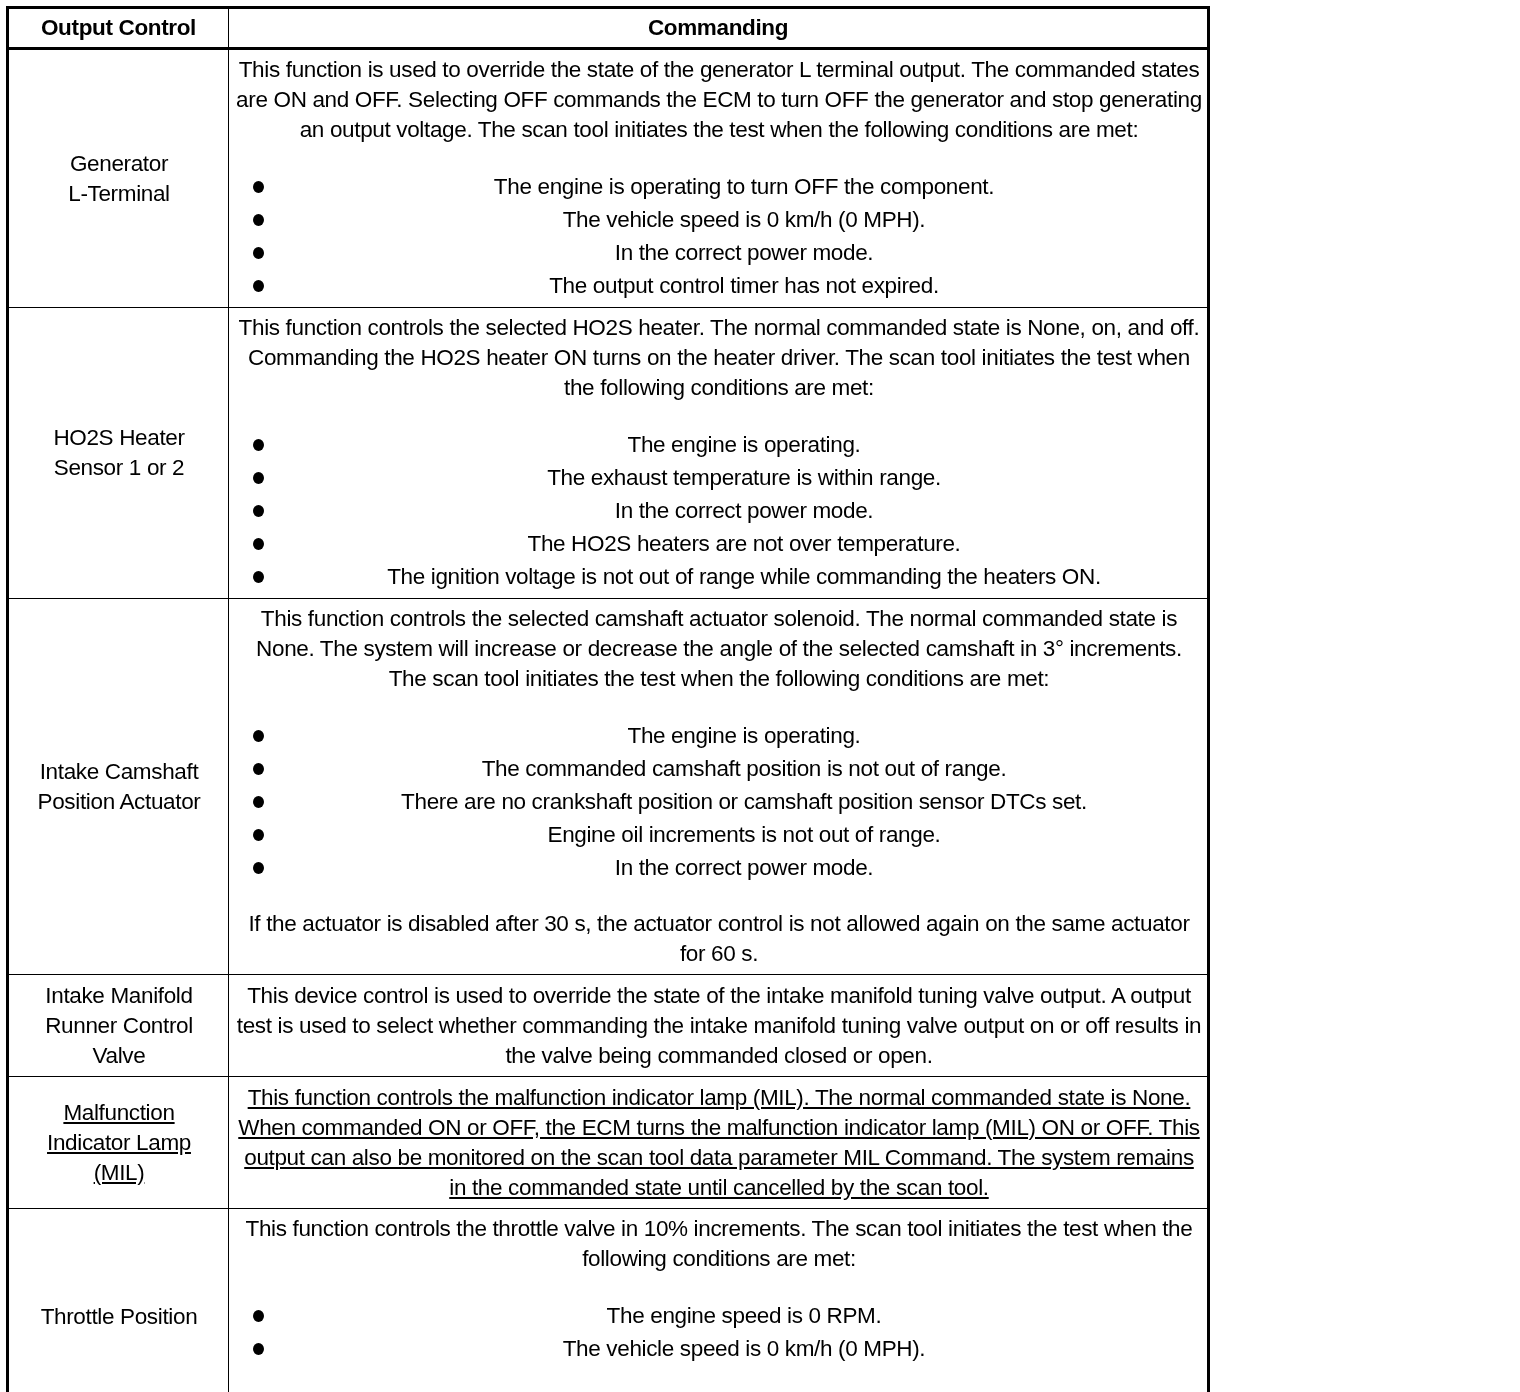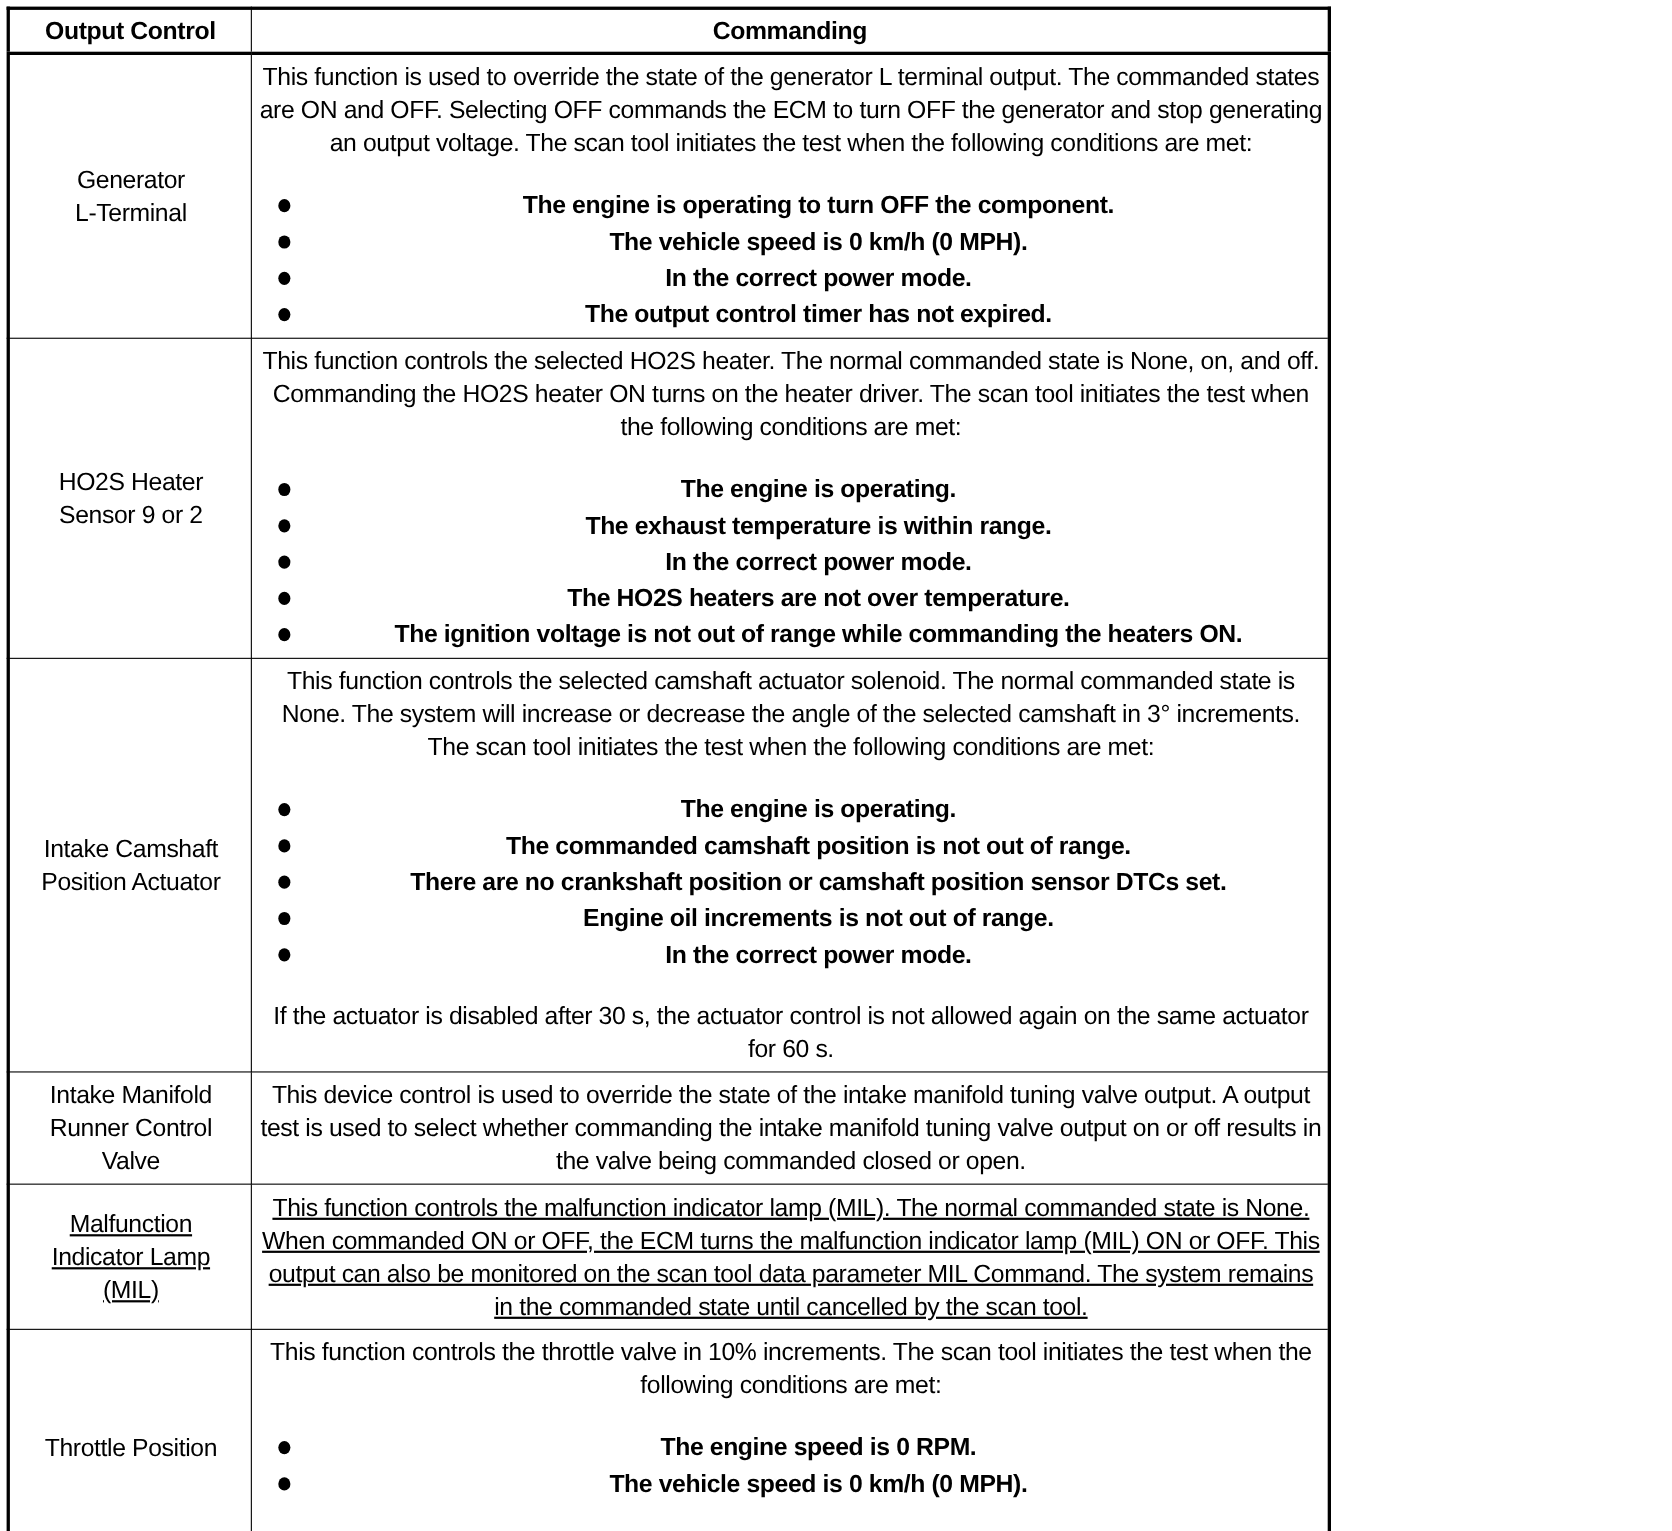--- a/index.html
+++ b/index.html
@@ -23,21 +23,21 @@
   }
   table.spec th {
     font-weight: bold; text-align: center; height: 38px; padding: 0;
     border-bottom: 3px solid #000;
   }
   td.ctrl { padding: 0 4px 0 5px; }
   td.desc { padding: 5px 4px 5px 6px; }
   .para { margin: 0; }
   .gap { height: 25px; }
   ul.conds { list-style: none; margin: 0; padding: 0 0 0 18px; }
-  ul.conds li { position: relative; padding-left: 32px; line-height: 33px; font-weight: bold; }
+  ul.conds li { position: relative; padding-left: 32px; line-height: 33px; }
   .bullet {
     position: absolute; left: 0; top: 11px;
     width: 11px; height: 12px; border-radius: 50%; background: #000;
   }
   tr.r1 { height: 256px; }
   tr.r2 { height: 288px; }
   tr.r3 { height: 344px; }
   tr.r4 { height: 102px; }
   tr.r5 { height: 132px; text-decoration: underline; }
   tr.r6 { height: 215px; }
@@ -66,21 +66,21 @@
             <li><span class="bullet"></span><span>The engine is operating to turn OFF the component.</span></li>
             <li><span class="bullet"></span><span>The vehicle speed is 0 km/h (0 MPH).</span></li>
             <li><span class="bullet"></span><span>In the correct power mode.</span></li>
             <li><span class="bullet"></span><span>The output control timer has not expired.</span></li>
           </ul>
 
     </td>
   </tr>
 
   <tr class="r2">
-    <td class="ctrl"><span>HO2S Heater</span><br><span>Sensor 9 or 2</span></td>
+    <td class="ctrl"><span>HO2S Heater</span><br><span>Sensor 1 or 2</span></td>
     <td class="desc">
       <p class="para">This function controls the selected HO2S heater. The normal commanded state is None, on, and off. Commanding the HO2S heater ON turns on the heater driver. The scan tool initiates the test when the following conditions are met:</p>
       <div class="gap cond-gap"></div>
       <ul class="conds">
             <li><span class="bullet"></span><span>The engine is operating.</span></li>
             <li><span class="bullet"></span><span>The exhaust temperature is within range.</span></li>
             <li><span class="bullet"></span><span>In the correct power mode.</span></li>
             <li><span class="bullet"></span><span>The HO2S heaters are not over temperature.</span></li>
             <li><span class="bullet"></span><span>The ignition voltage is not out of range while commanding the heaters ON.</span></li>
           </ul>

